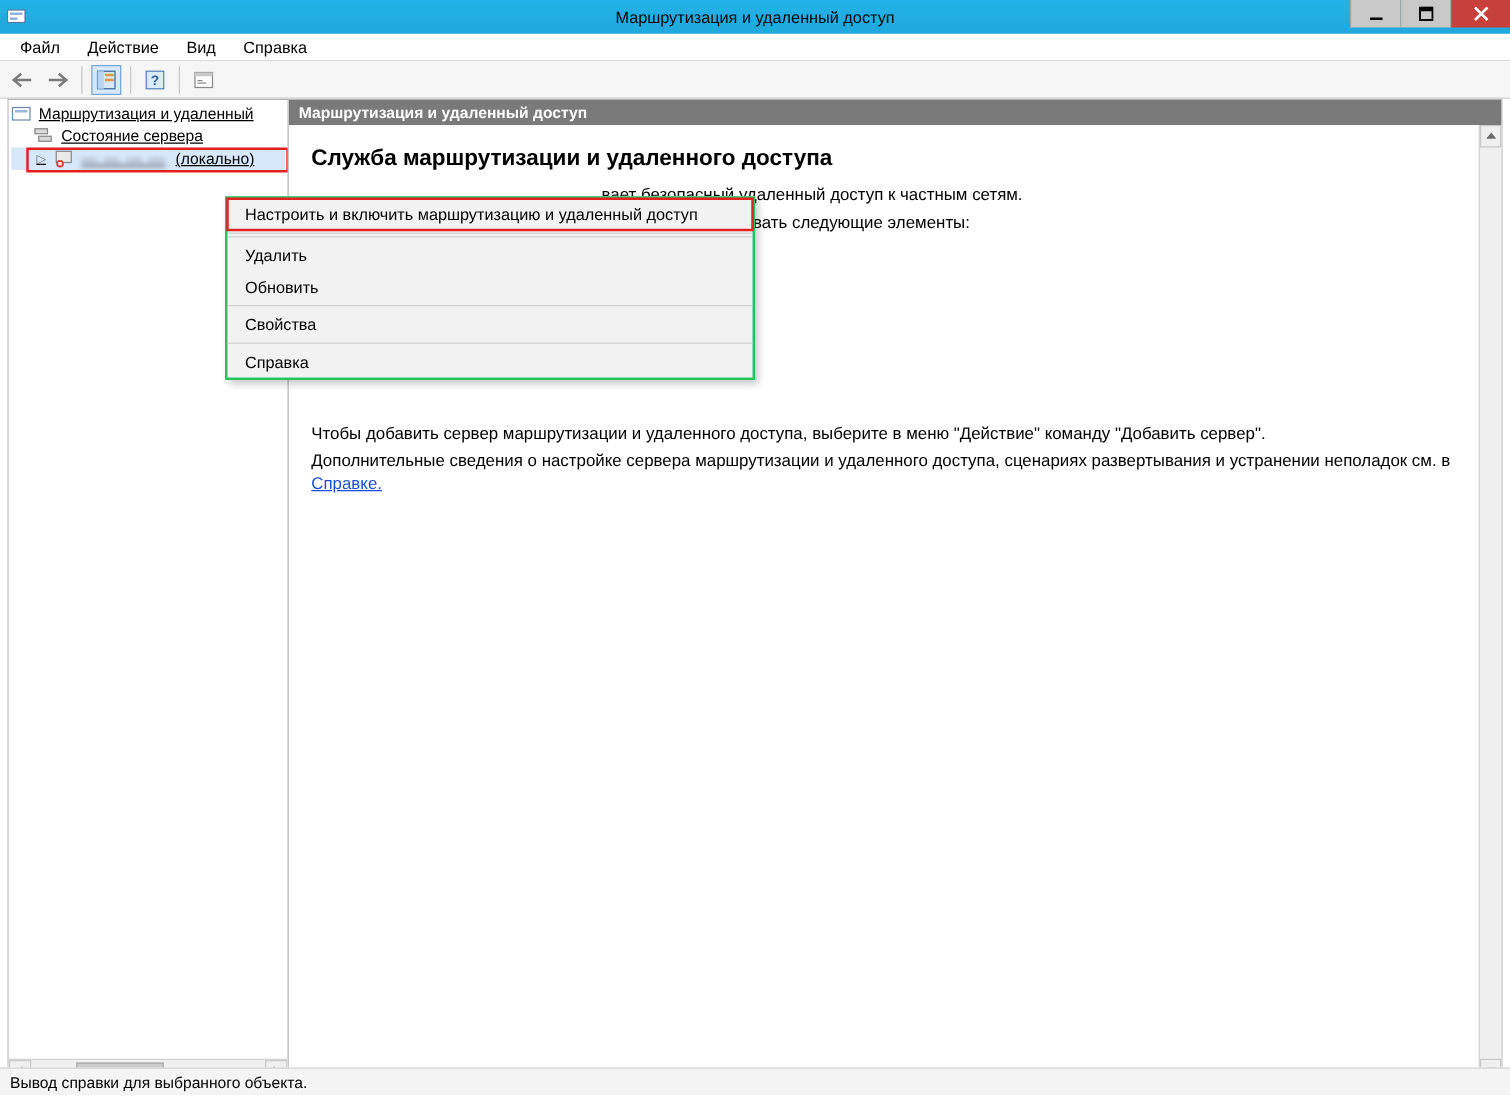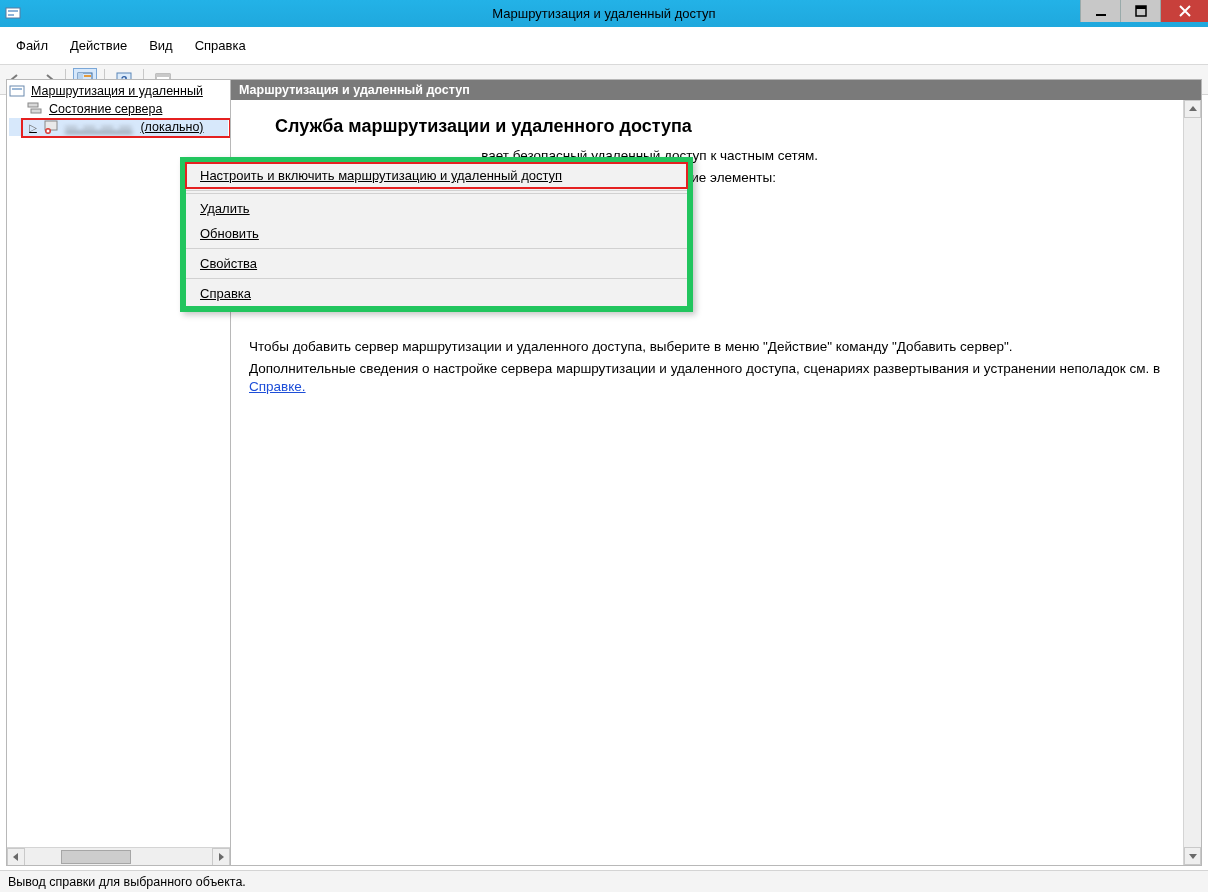--- a/index.html
+++ b/index.html
@@ -8,21 +8,21 @@
 
 .titlebar { height: 27px; background: linear-gradient(#23b2e7,#1fa8dd); display: flex; align-items: center; position: relative; }
 .titlebar .app-icon { width: 26px; height: 27px; display: flex; align-items: center; justify-content: center; }
 .titlebar .title { position: absolute; left: 0; right: 0; text-align: center; font-size: 13px; color: #000; pointer-events: none; }
 .winbtns { margin-left: auto; display: flex; height: 100%; }
 .winbtn { width: 40px; height: 22px; display: flex; align-items: center; justify-content: center; background: #c8c8c8; border-left: 1px solid #9aa; margin-top:0; }
 .winbtn.close { width: 48px; background: #c8403b; color:#fff; }
 .winbtn svg { display:block; }
 
 
-.menubar { height: 38px; background: #fff; border-bottom: 1px solid #d9d9d9; display: flex; align-items: center; padding: 0 6px; gap: 2px; font-size: 13px; }
+.menubar { height: 22px; background: #fff; border-bottom: 1px solid #d9d9d9; display: flex; align-items: center; padding: 0 6px; gap: 2px; font-size: 13px; }
 .menubar .mitem { padding: 2px 10px; color:#000; cursor:default; }
 
 
 .toolbar { height: 30px; background: #f5f5f5; border-bottom: 1px solid #d4d4d4; display: flex; align-items: center; padding: 0 6px; gap: 4px; }
 .toolbar .tbtn { width: 24px; height: 24px; display:flex; align-items:center; justify-content:center; border:1px solid transparent; }
 .toolbar .tbtn.sel { border:1px solid #7aa7d8; background:#d7e8fb; }
 .toolbar .sep { width:1px; height:22px; background:#c8c8c8; margin:0 3px; }
 
 
 .client { position:absolute; top:79px; left:6px; right:6px; bottom:26px; border:1px solid #b8b8b8; display:flex; }
@@ -38,32 +38,32 @@
 .tree-row.sel { background:#d7e8fb; }
 .tree-row .label { padding:0 2px; }
 
 .tree-hscroll { position:absolute; left:0; right:0; bottom:0; height:18px; background:#efefef; border-top:1px solid #d4d4d4; display:flex; align-items:center; }
 .tree-hscroll .arrow { width:18px; height:18px; display:flex; align-items:center; justify-content:center; background:#efefef; border:1px solid #c9c9c9; }
 .tree-hscroll .track { flex:1; height:18px; position:relative; }
 .tree-hscroll .thumb { position:absolute; left:36px; top:2px; width:70px; height:14px; background:#cdcdcd; border:1px solid #a6a6a6; }
 
 .content-header { height:20px; background:#7a7a7a; color:#fff; font-weight:bold; display:flex; align-items:center; padding:0 8px; font-size:12.5px; }
 .content-body { flex:1; padding:16px 18px 8px 18px; position:relative; overflow:hidden; font-size:13.5px; color:#000; }
-.content-body h2 { font-size:18px; font-weight:bold; margin-bottom:10px;margin-left:26px; }
+.content-body h2 { font-size:18px; font-weight:bold; margin-bottom:10px; }
 .content-body p { margin:4px 0; line-height:1.35; }
 .content-body a { color:#1d4ed8; text-decoration:underline; }
 .vscroll { width:18px; background:#efefef; border-left:1px solid #d4d4d4; display:flex; flex-direction:column; }
 .vscroll .arrow { height:18px; display:flex; align-items:center; justify-content:center; background:#efefef; border:1px solid #c9c9c9; }
 .vscroll .track { flex:1; }
 .content-wrap { flex:1; display:flex; }
 
-.statusbar { position:absolute; left:0; right:0; bottom:0; height:22px; background:#f4f4f4; border-top:1px solid #d4d4d4; display:flex; align-items:center; padding:0 8px; font-size:12.5px; color:#000; }
-
-
-.ctxmenu { position:absolute; left:180px; top:157px; width:513px; background:#f2f2f2; border:6px solid #22c55e; box-shadow:3px 3px 6px rgba(0,0,0,.22); z-index:50; font-size:13px; color:#000;text-decoration:underline; }
+.statusbar { position:absolute; left:0; right:0; bottom:16px; height:22px; background:#f4f4f4; border-top:1px solid #d4d4d4; display:flex; align-items:center; padding:0 8px; font-size:12.5px; color:#000; }
+
+
+.ctxmenu { position:absolute; left:180px; top:157px; width:424px; background:#f2f2f2; border:2px solid #22c55e; box-shadow:3px 3px 6px rgba(0,0,0,.22); z-index:50; font-size:13px; color:#000; }
 .ctxmenu .citem { padding:5px 26px 5px 14px; position:relative; cursor:default; }
 .ctxmenu .citem.highlight { outline:2px solid #e52020; outline-offset:-1px; }
 .ctxmenu .citem.disabled { color:#9a9a9a; }
 .ctxmenu .citem.submenu::after { content:"▸"; position:absolute; right:10px; top:5px; color:#000; font-size:12px; }
 .ctxmenu hr { border:none; border-top:1px solid #d1d1d1; margin:2px 0; }
 
 
 .tree-sel-outline { position:absolute; left:14px; top:38px; width:210px; height:20px; border:2px solid #e52020; pointer-events:none; }
 .blur-label { filter: blur(2.2px); letter-spacing:1px; color:#555; }
 </style>

